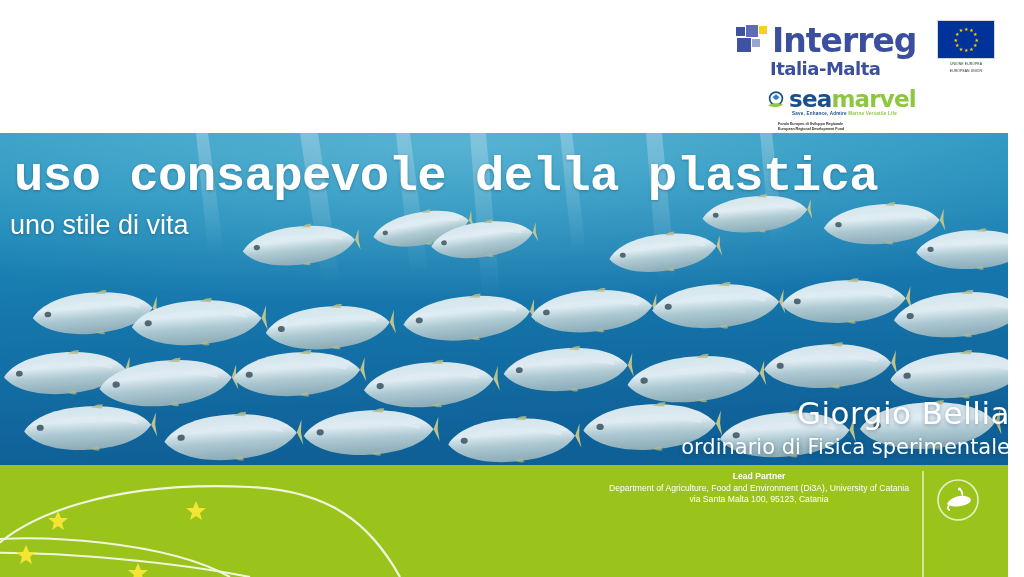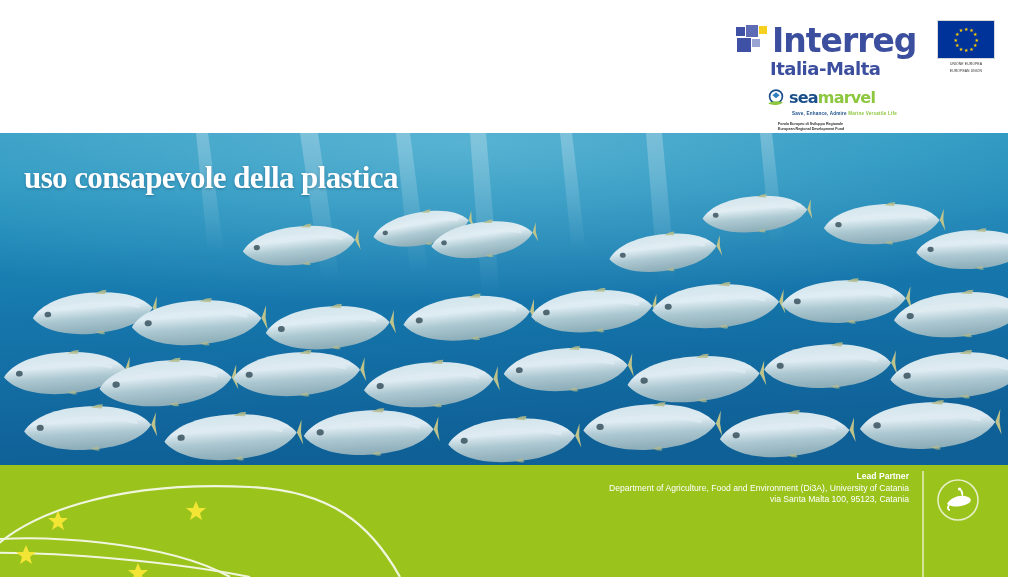--- a/index.html
+++ b/index.html
@@ -110,21 +110,21 @@
     align-items: center;
   }
   .sm-icon {
     width: 20px; height: 20px;
     margin-right: 3px;
     position: relative;
   }
   .sm-word {
     font-family: "DejaVu Sans", sans-serif;
     font-weight: bold;
-    font-size: 16px;
+    font-size: 23px;
     line-height: 1;
     letter-spacing: -0.8px;
   }
   .sm-sea { color: #1b4f8a; }
   .sm-marvel { color: #8dc63f; }
   .sm-tag {
     position: absolute;
     left: 62px; top: 99px;
     font-size: 4.6px;
     line-height: 6px;
@@ -153,28 +153,28 @@
     background: #1577a8;
   }
   .hero-svg { position: absolute; left: 0; top: 0; }
 
   .title-block {
     position: absolute;
     left: 8px; top: 13px;
     z-index: 6;
   }
   .slide-title {
-    font-family: Liberation Serif, serif;
+    font-family: Liberation Mono, monospace;
     font-weight: bold;
-    font-size: 31px;
+    font-size: 49px;
     color: #ffffff;
     line-height: 1.05;
     letter-spacing: -0.6px;
     text-shadow: 0 1px 3px rgba(0,40,70,0.35);
-    margin: 16px;
+    margin: 6px;
   }
   .slide-subtitle {
     font-family: "Liberation Sans", sans-serif;
     font-weight: normal;
     font-size: 27px;
     color: #ffffff;
     line-height: 1.2;
     margin: 4px 0 0 2px;
     text-shadow: 0 1px 3px rgba(0,40,70,0.35);
   }
@@ -209,21 +209,21 @@
     width: 1024px;
     height: 112px;
     background: #9ac31c;
     overflow: hidden;
   }
   .footer-deco { position: absolute; left: 0; top: 0; }
 
   .partner-lead {
     position: absolute;
     right: 115px; top: 6px;
-    text-align: right;
+    text-align: center;
     color: #ffffff;
     font-family: "Liberation Sans", sans-serif;
     font-size: 8.6px;
     line-height: 11.6px;
   }
   .partner-lead .ptitle { font-weight: bold; }
 
   .partner-two {
     position: absolute;
     right: 115px; top: 68px;
@@ -390,22 +390,27 @@
         <use href="#fish" x="580" y="270" width="142" height="48" transform="rotate(-3 651 294)"></use>
         <use href="#fish" x="716" y="278" width="140" height="47" transform="rotate(-4 786 301)"></use>
         <use href="#fish" x="856" y="268" width="146" height="49" transform="rotate(-3 929 292)"></use>
       </g>
 
       <rect width="1024" height="332" fill="#0d6fa0" opacity="0.10"></rect>
     </svg>
 
     <div class="title-block">
       <div class="slide-title">uso consapevole della plastica</div>
+      <div class="slide-subtitle">uno stile di vita</div>
     </div>
 
+    <div class="speaker-block">
+      <div class="speaker-name">Giorgio Bellia</div>
+      <div class="speaker-role">ordinario di Fisica sperimentale</div>
+    </div>
   </div>
 
   <div class="footer">
     <svg class="footer-deco" width="1024" height="112" viewBox="0 0 1024 112">
       <g fill="none" stroke="#ffffff" stroke-width="2.2" opacity="0.85">
         <path d="M-30 112 C10 42 130 16 250 22 C 330 26 370 58 400 112"></path>
         <path d="M-40 78 C40 66 170 78 230 112"></path>
         <path d="M-20 88 C60 86 180 98 250 112"></path>
       </g>
       <g fill="#f2e534">

